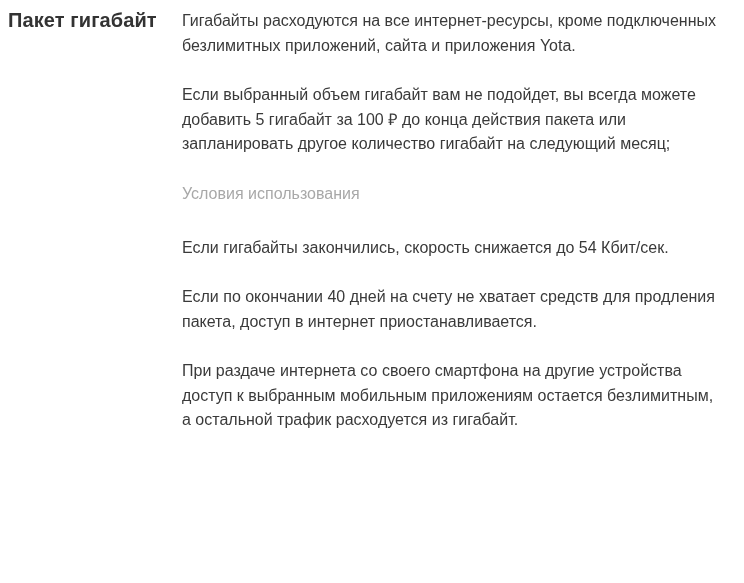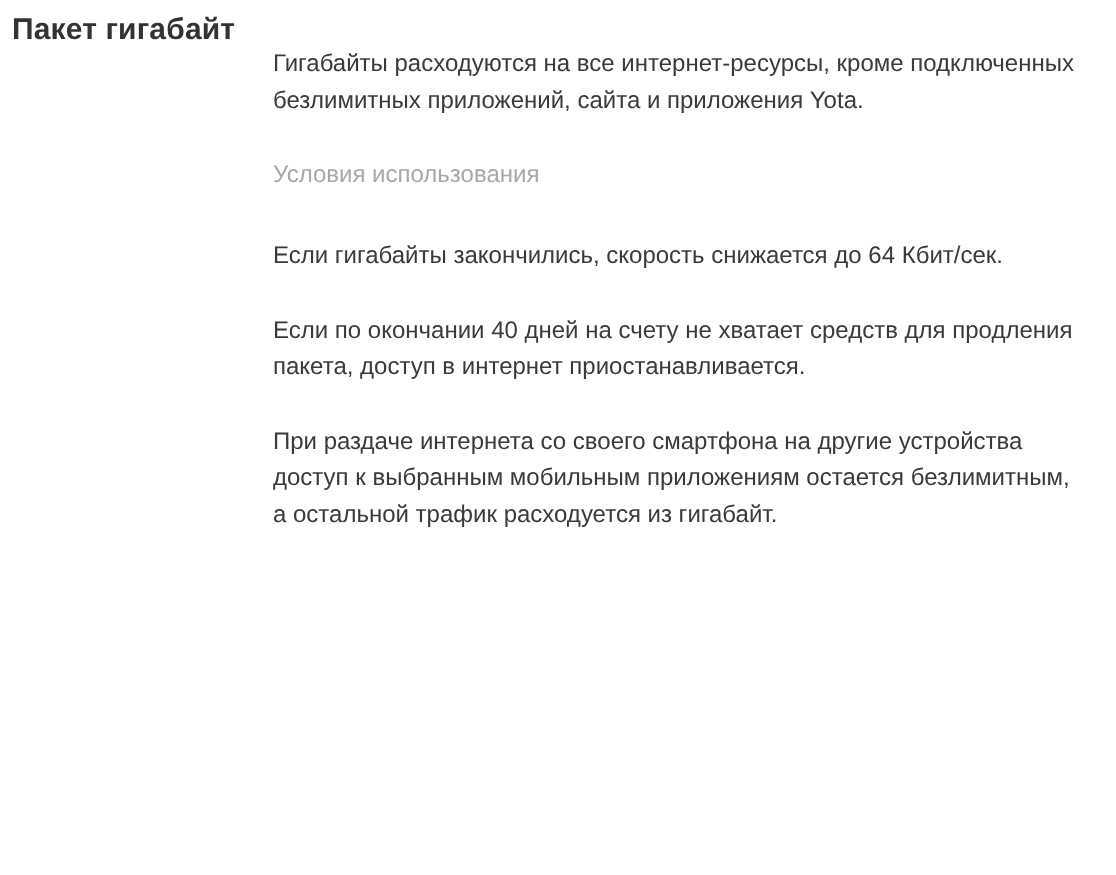--- a/index.html
+++ b/index.html
@@ -30,37 +30,37 @@
   .right-col {
     flex: 1 1 auto;
     max-width: 540px;
     padding-top: 1px;
   }
   .para {
     font-size: 16px;
     line-height: 24.5px;
     margin-bottom: 25px;
     color: #3a3a3a;
-    margin-top: 22px;
   }
   .para:last-child { margin-bottom: 0; }
   .terms-heading {
     font-size: 16px;
     line-height: 24px;
     margin-bottom: 30px;
     color: #a8a8a8;
   }
 </style>
 </head>
 <body>
 
 <div class="layout">
   <div class="left-col">
     <div class="page-title">Пакет гигабайт</div>
   </div>
   <div class="right-col">
     <p class="para">Гигабайты расходуются на все интернет-ресурсы, кроме подключенных безлимитных приложений, сайта и приложения Yota.</p>
+    <p class="para">Если выбранный объем гигабайт вам не подойдет, вы всегда можете добавить 5 гигабайт за 100 ₽ до конца действия пакета или запланировать другое количество гигабайт на следующий месяц;</p>
     <p class="terms-heading">Условия использования</p>
-    <p class="para">Если гигабайты закончились, скорость снижается до 64 Кбит/сек.</p>
+    <p class="para">Если гигабайты закончились, скорость снижается до 54 Кбит/сек.</p>
     <p class="para">Если по окончании 40 дней на счету не хватает средств для продления пакета, доступ в интернет приостанавливается.</p>
     <p class="para">При раздаче интернета со своего смартфона на другие устройства доступ к выбранным мобильным приложениям остается безлимитным, а остальной трафик расходуется из гигабайт.</p>
   </div>
 </div>
 
 </body></html>

